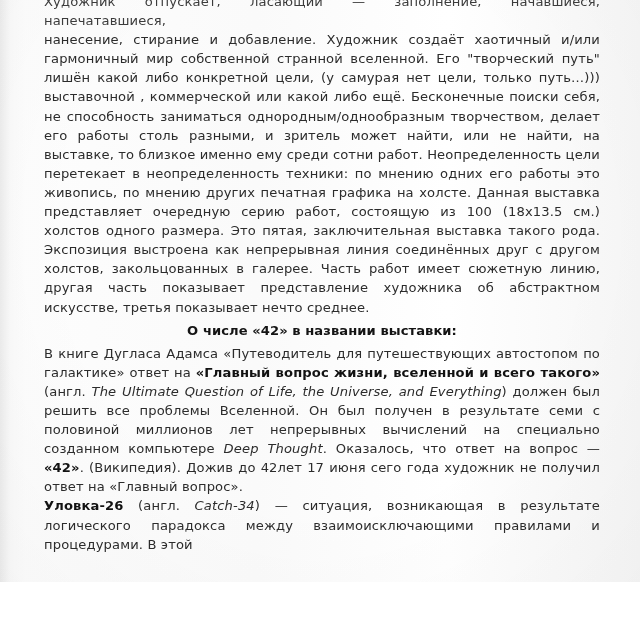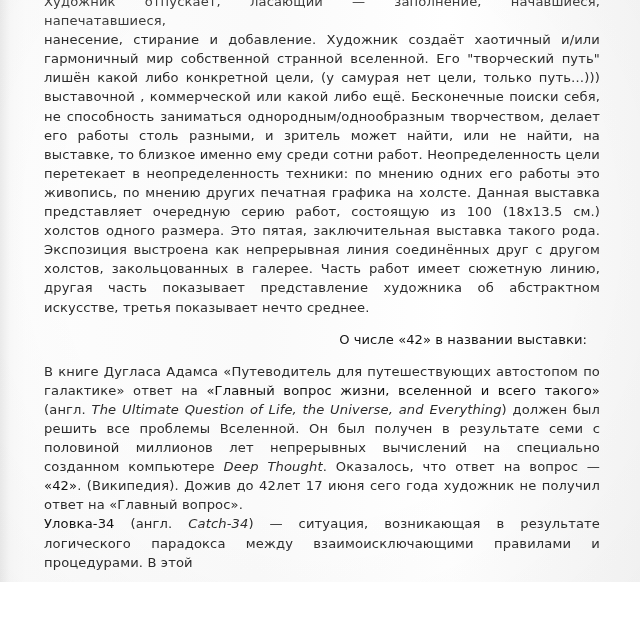--- a/index.html
+++ b/index.html
@@ -62,33 +62,33 @@
     text-justify: inter-word;
     letter-spacing: 0.01em;
     -webkit-font-smoothing: antialiased;
   }
 
   p.para-gap {
     margin-top: 19.1px;
   }
 
   h3.heading {
-    margin: 13px;
+    margin: 4px;
     font-size: 13.1px;
     line-height: 19.1px;
-    font-weight: normal;
+    font-weight: bold;
     color: #141414;
-    text-align: right;
+    text-align: center;
     letter-spacing: 0.005em;
   }
 
   .sp-before-heading { margin-top: 38px; }
   .sp-after-heading  { margin-top: 19.1px; }
 
-  b.bold   { font-weight: normal; color: #121212; }
+  b.bold   { font-weight: bold; color: #121212; }
   i.ital   { }
 
   
   .clipped-top {
     opacity: 0.92;
   }
 </style>
 </head>
 <body>
 
@@ -101,17 +101,17 @@
 
 
     <h3 class="heading sp-before-heading">О числе «42» в названии выставки:</h3>
 
     <p class="body sp-after-heading">
       <span>В книге Дугласа Адамса «Путеводитель для путешествующих автостопом по галактике» ответ на </span><b class="bold">«Главный вопрос жизни, вселенной и всего такого»</b><span> (англ. </span><i class="ital">The Ultimate Question of Life, the Universe, and Everything</i><span>) должен был решить все проблемы Вселенной. Он был получен в результате семи с половиной миллионов лет непрерывных вычислений на специально созданном компьютере </span><i class="ital">Deep Thought</i><span>. Оказалось, что ответ на вопрос — </span><b class="bold">«42»</b><span>. (Википедия).   Дожив до 42лет  17 июня сего года художник не получил ответ на «Главный вопрос».</span>
     </p>
 
 
     <p class="body sp-after-heading">
-      <b class="bold">Уловка-34</b><span> (англ. </span><i class="ital">Catch-34</i><span>) — ситуация, возникающая в результате логического парадокса между взаимоисключающими правилами и процедурами. В этой</span>
+      <b class="bold">Уловка-26</b><span> (англ. </span><i class="ital">Catch-34</i><span>) — ситуация, возникающая в результате логического парадокса между взаимоисключающими правилами и процедурами. В этой</span>
     </p>
 
   </div>
 </div>
 
 </body></html>

